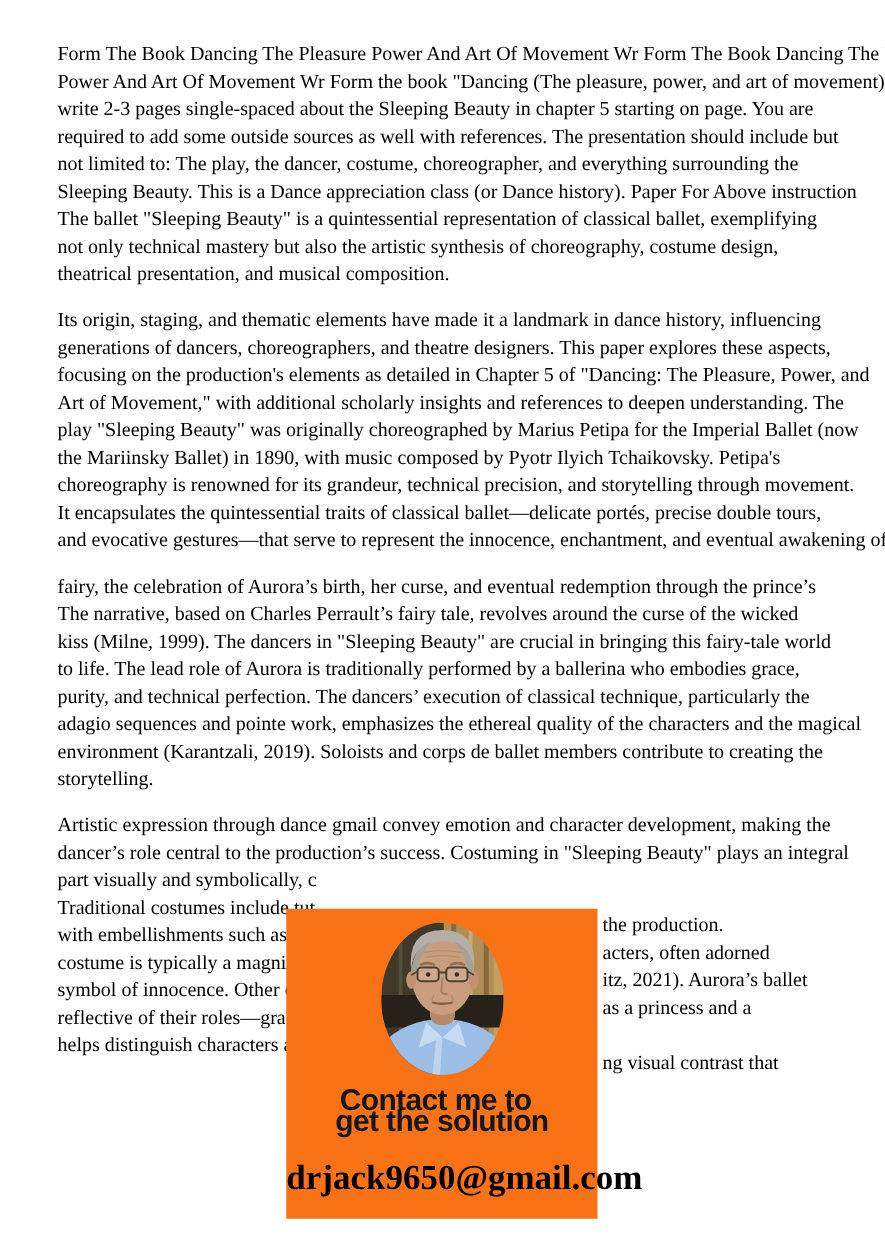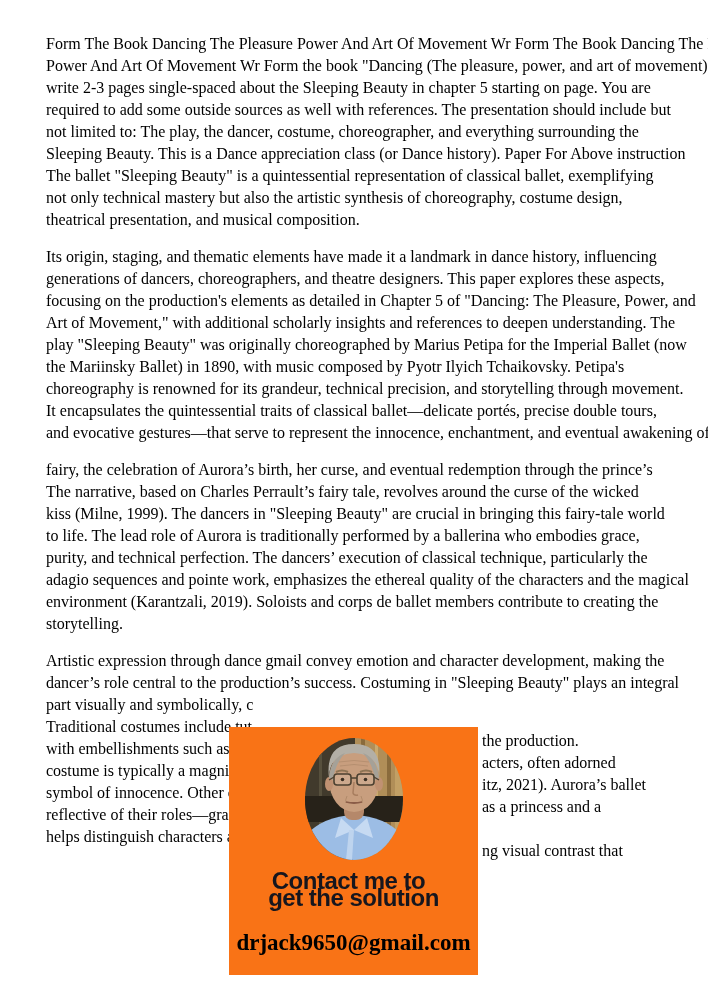--- a/index.html
+++ b/index.html
@@ -36,21 +36,21 @@
     font-family:"Liberation Sans", sans-serif;
     font-weight:700; font-size:24px; letter-spacing:-0.5px;
     color:#16161e; line-height:26px;
   }
   .card-line1 { top:141px; transform:translateX(-5px); }
   .card-line2 { top:158px; }
   .card-email {
     position:absolute; left:0; top:203px; width:100%;
     text-align:center;
     font-family:"Liberation Serif", serif;
-    font-weight:700; font-size:23px;
+    font-weight:700; font-size:28px;
     color:#000000; line-height:26px;
   }
 </style>
 </head>
 <body>
 
 <div class="page">
 
   <div class="doc">
       <div class="para">

